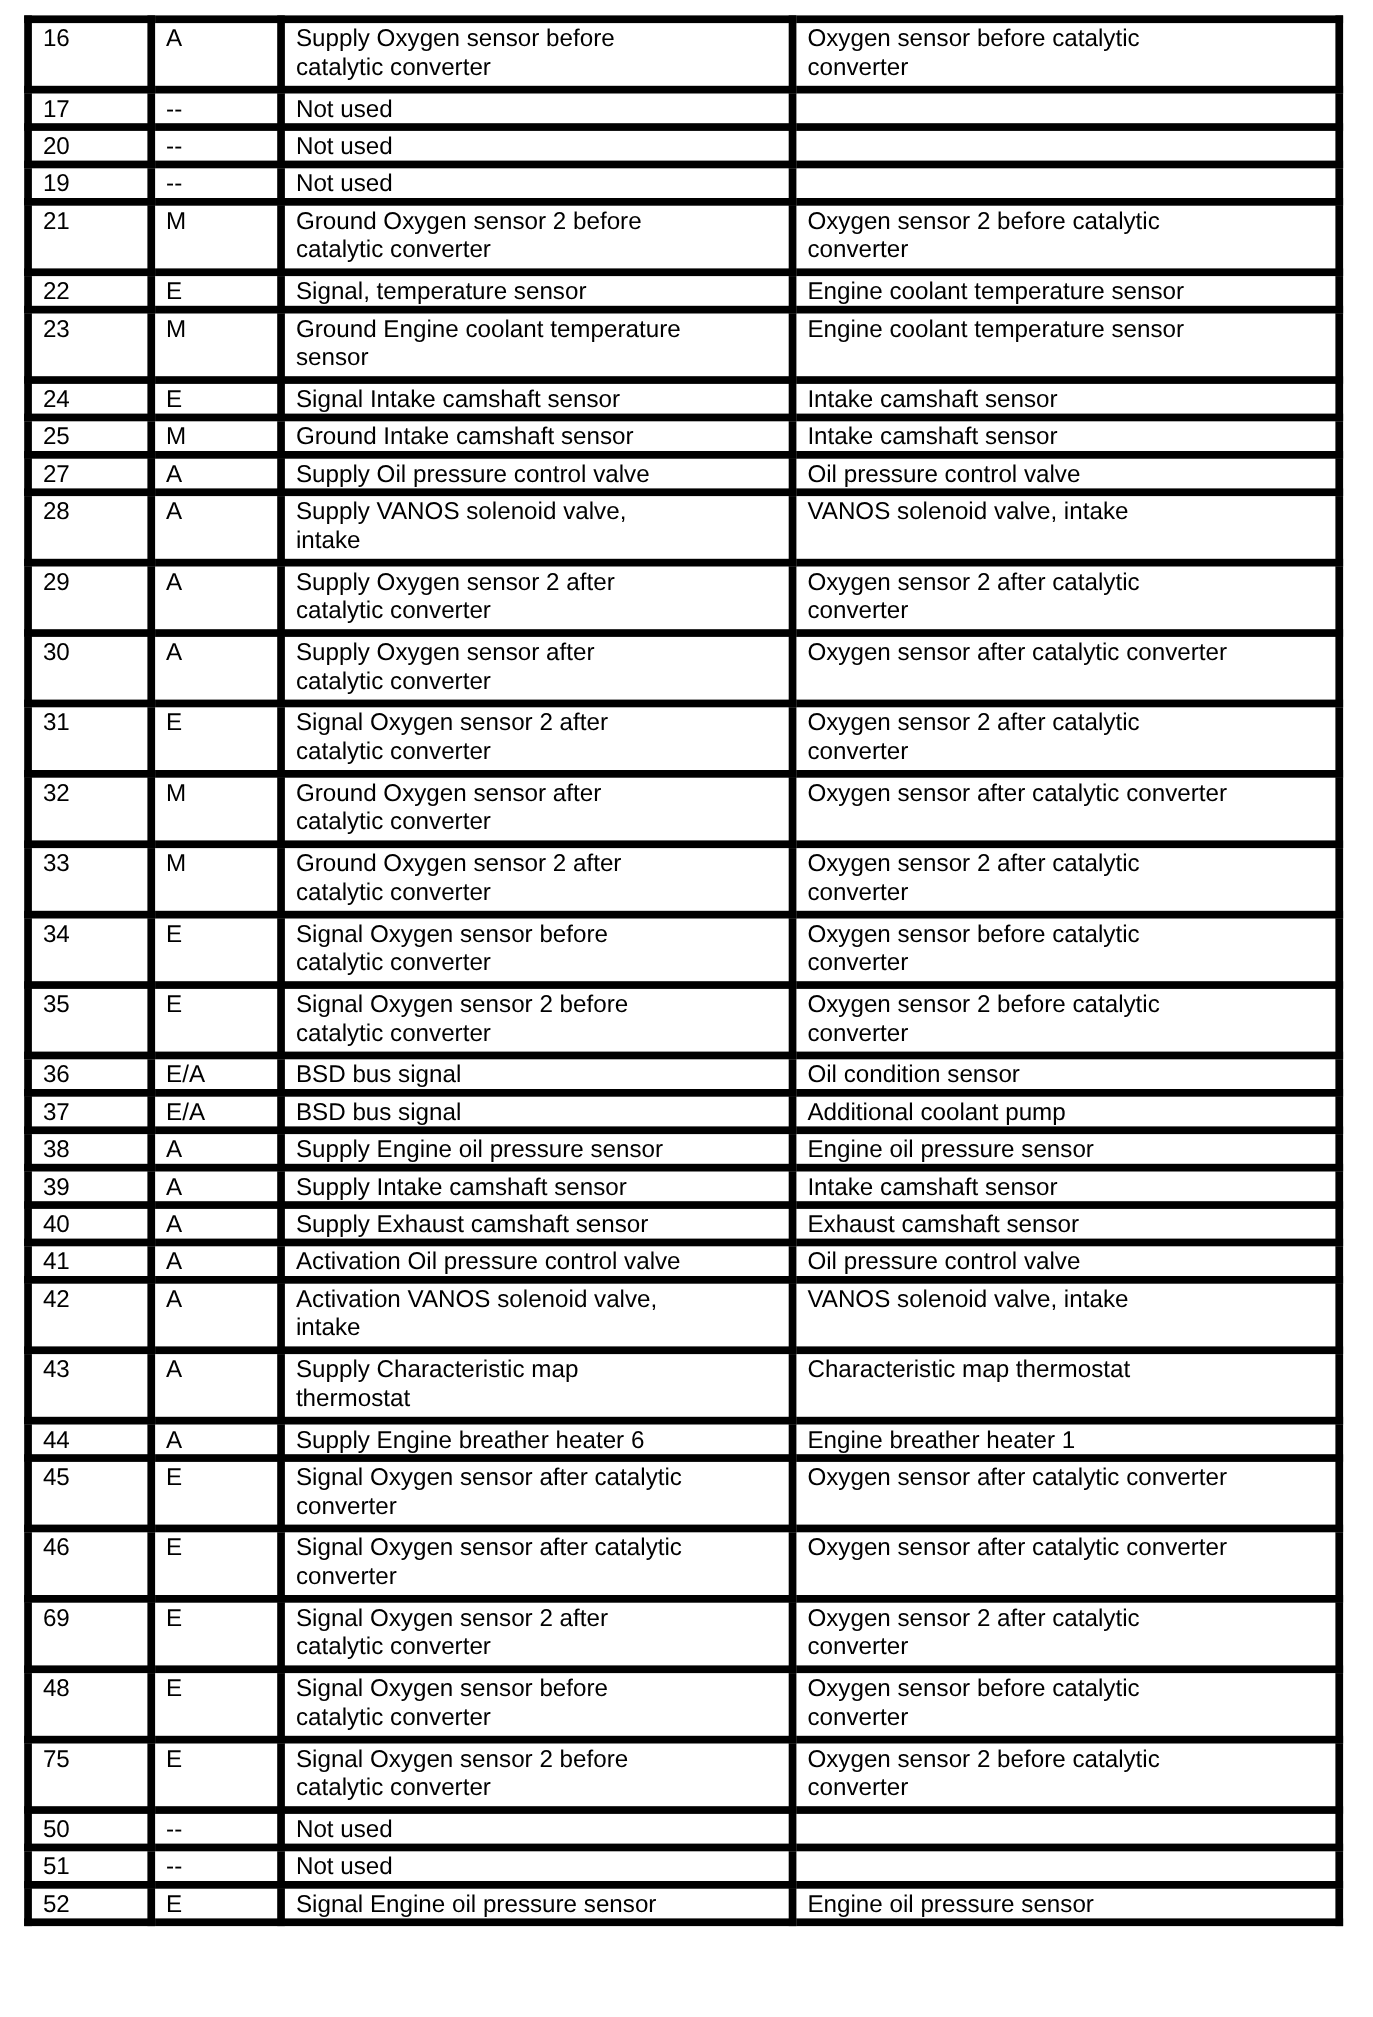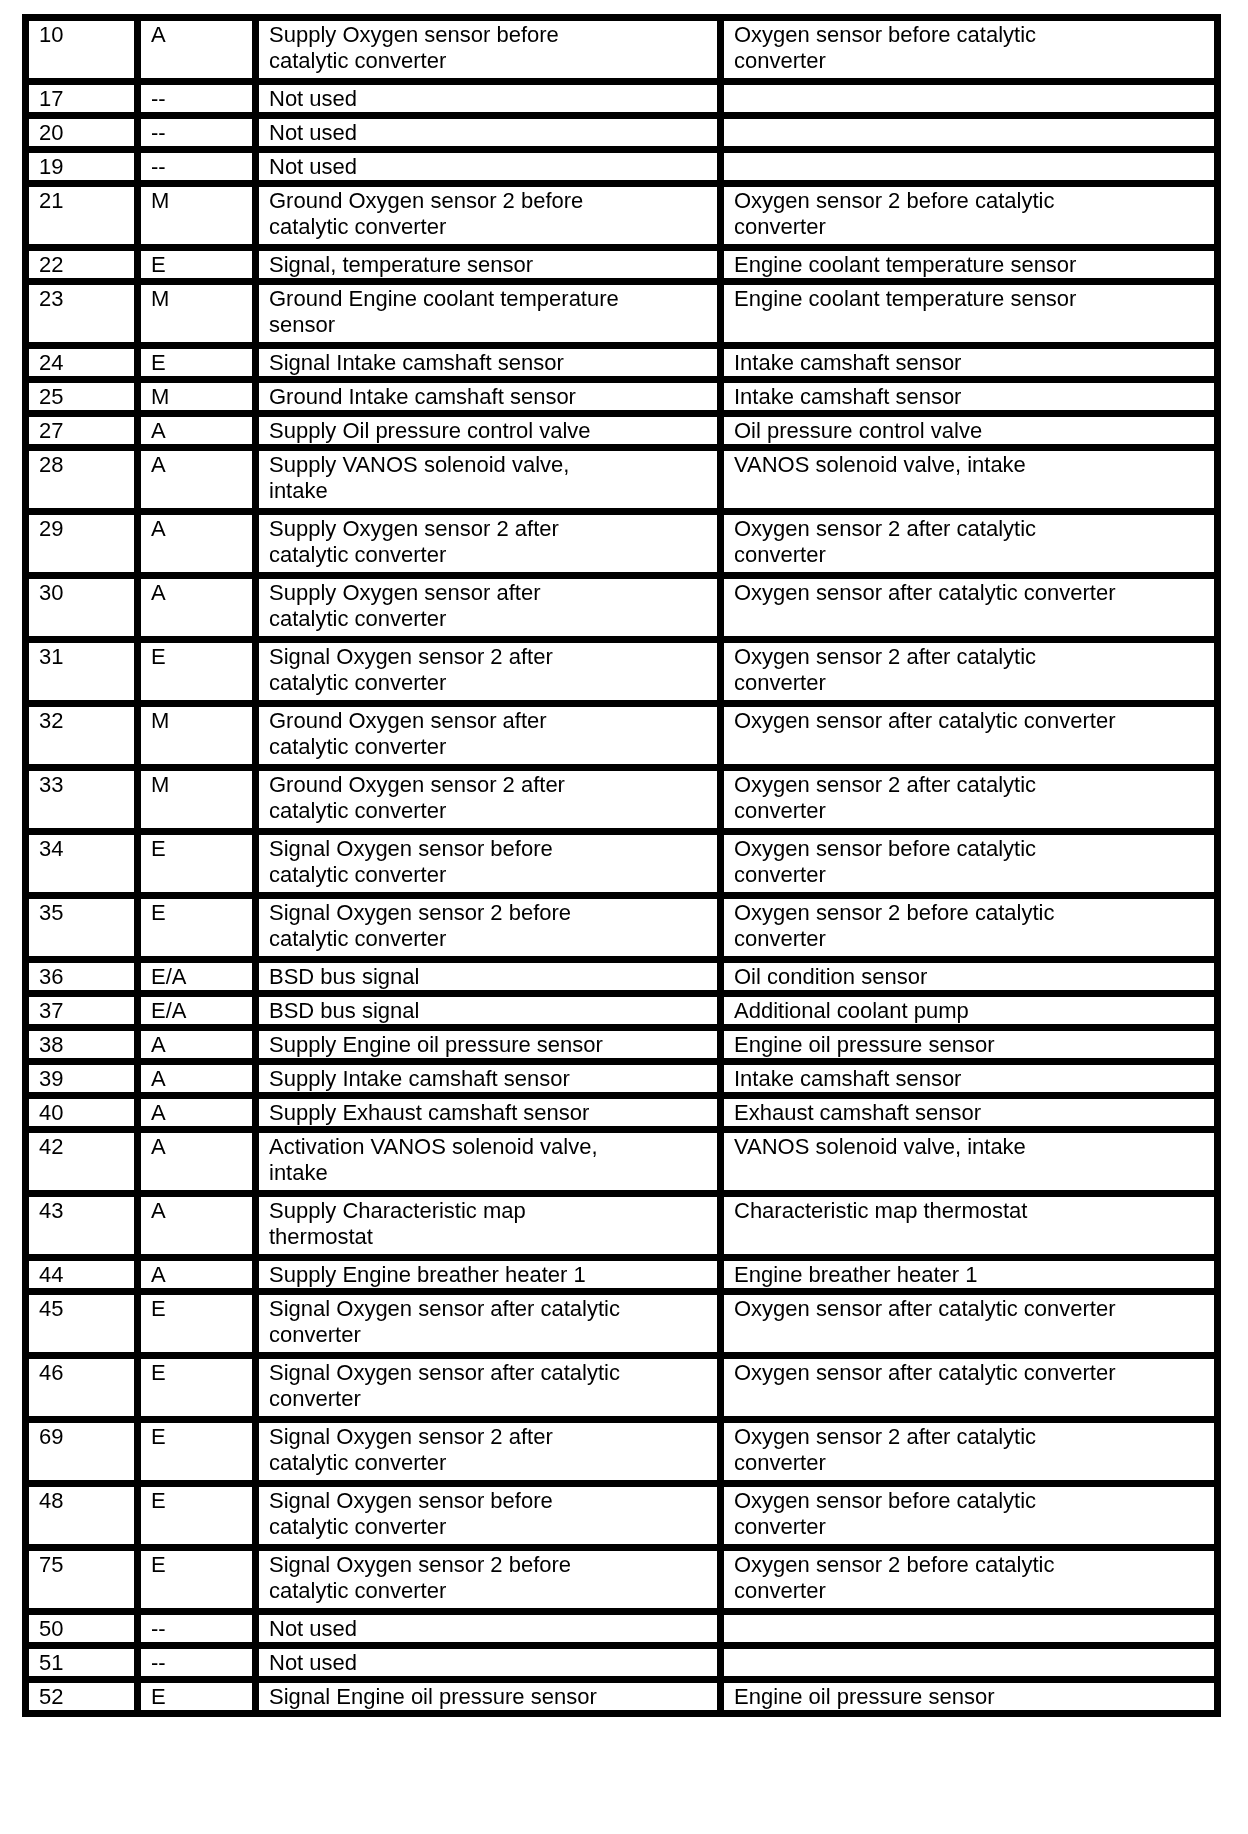--- a/index.html
+++ b/index.html
@@ -52,21 +52,21 @@
   <table class="pin-table">
     <colgroup>
       <col class="c-pin">
       <col class="c-type">
       <col class="c-desc">
       <col class="c-comp">
     </colgroup>
     <tbody>
         <tr class="tall">
     <td>
-            <div class="cell">10</div>
+            <div class="cell">16</div>
           </td>
     <td>
             <div class="cell">A</div>
           </td>
     <td>
             <div class="cell">Supply Oxygen sensor before
 catalytic converter</div>
           </td>
     <td>
             <div class="cell">Oxygen sensor before catalytic
@@ -390,20 +390,34 @@
     <td>
             <div class="cell">A</div>
           </td>
     <td>
             <div class="cell">Supply Exhaust camshaft sensor</div>
           </td>
     <td>
             <div class="cell">Exhaust camshaft sensor</div>
           </td>
   </tr>
+        <tr>
+    <td>
+            <div class="cell">41</div>
+          </td>
+    <td>
+            <div class="cell">A</div>
+          </td>
+    <td>
+            <div class="cell">Activation Oil pressure control valve</div>
+          </td>
+    <td>
+            <div class="cell">Oil pressure control valve</div>
+          </td>
+  </tr>
         <tr class="tall">
     <td>
             <div class="cell">42</div>
           </td>
     <td>
             <div class="cell">A</div>
           </td>
     <td>
             <div class="cell">Activation VANOS solenoid valve,
 intake</div>
@@ -428,21 +442,21 @@
           </td>
   </tr>
         <tr>
     <td>
             <div class="cell">44</div>
           </td>
     <td>
             <div class="cell">A</div>
           </td>
     <td>
-            <div class="cell">Supply Engine breather heater 1</div>
+            <div class="cell">Supply Engine breather heater 6</div>
           </td>
     <td>
             <div class="cell">Engine breather heater 1</div>
           </td>
   </tr>
         <tr class="tall">
     <td>
             <div class="cell">45</div>
           </td>
     <td>

